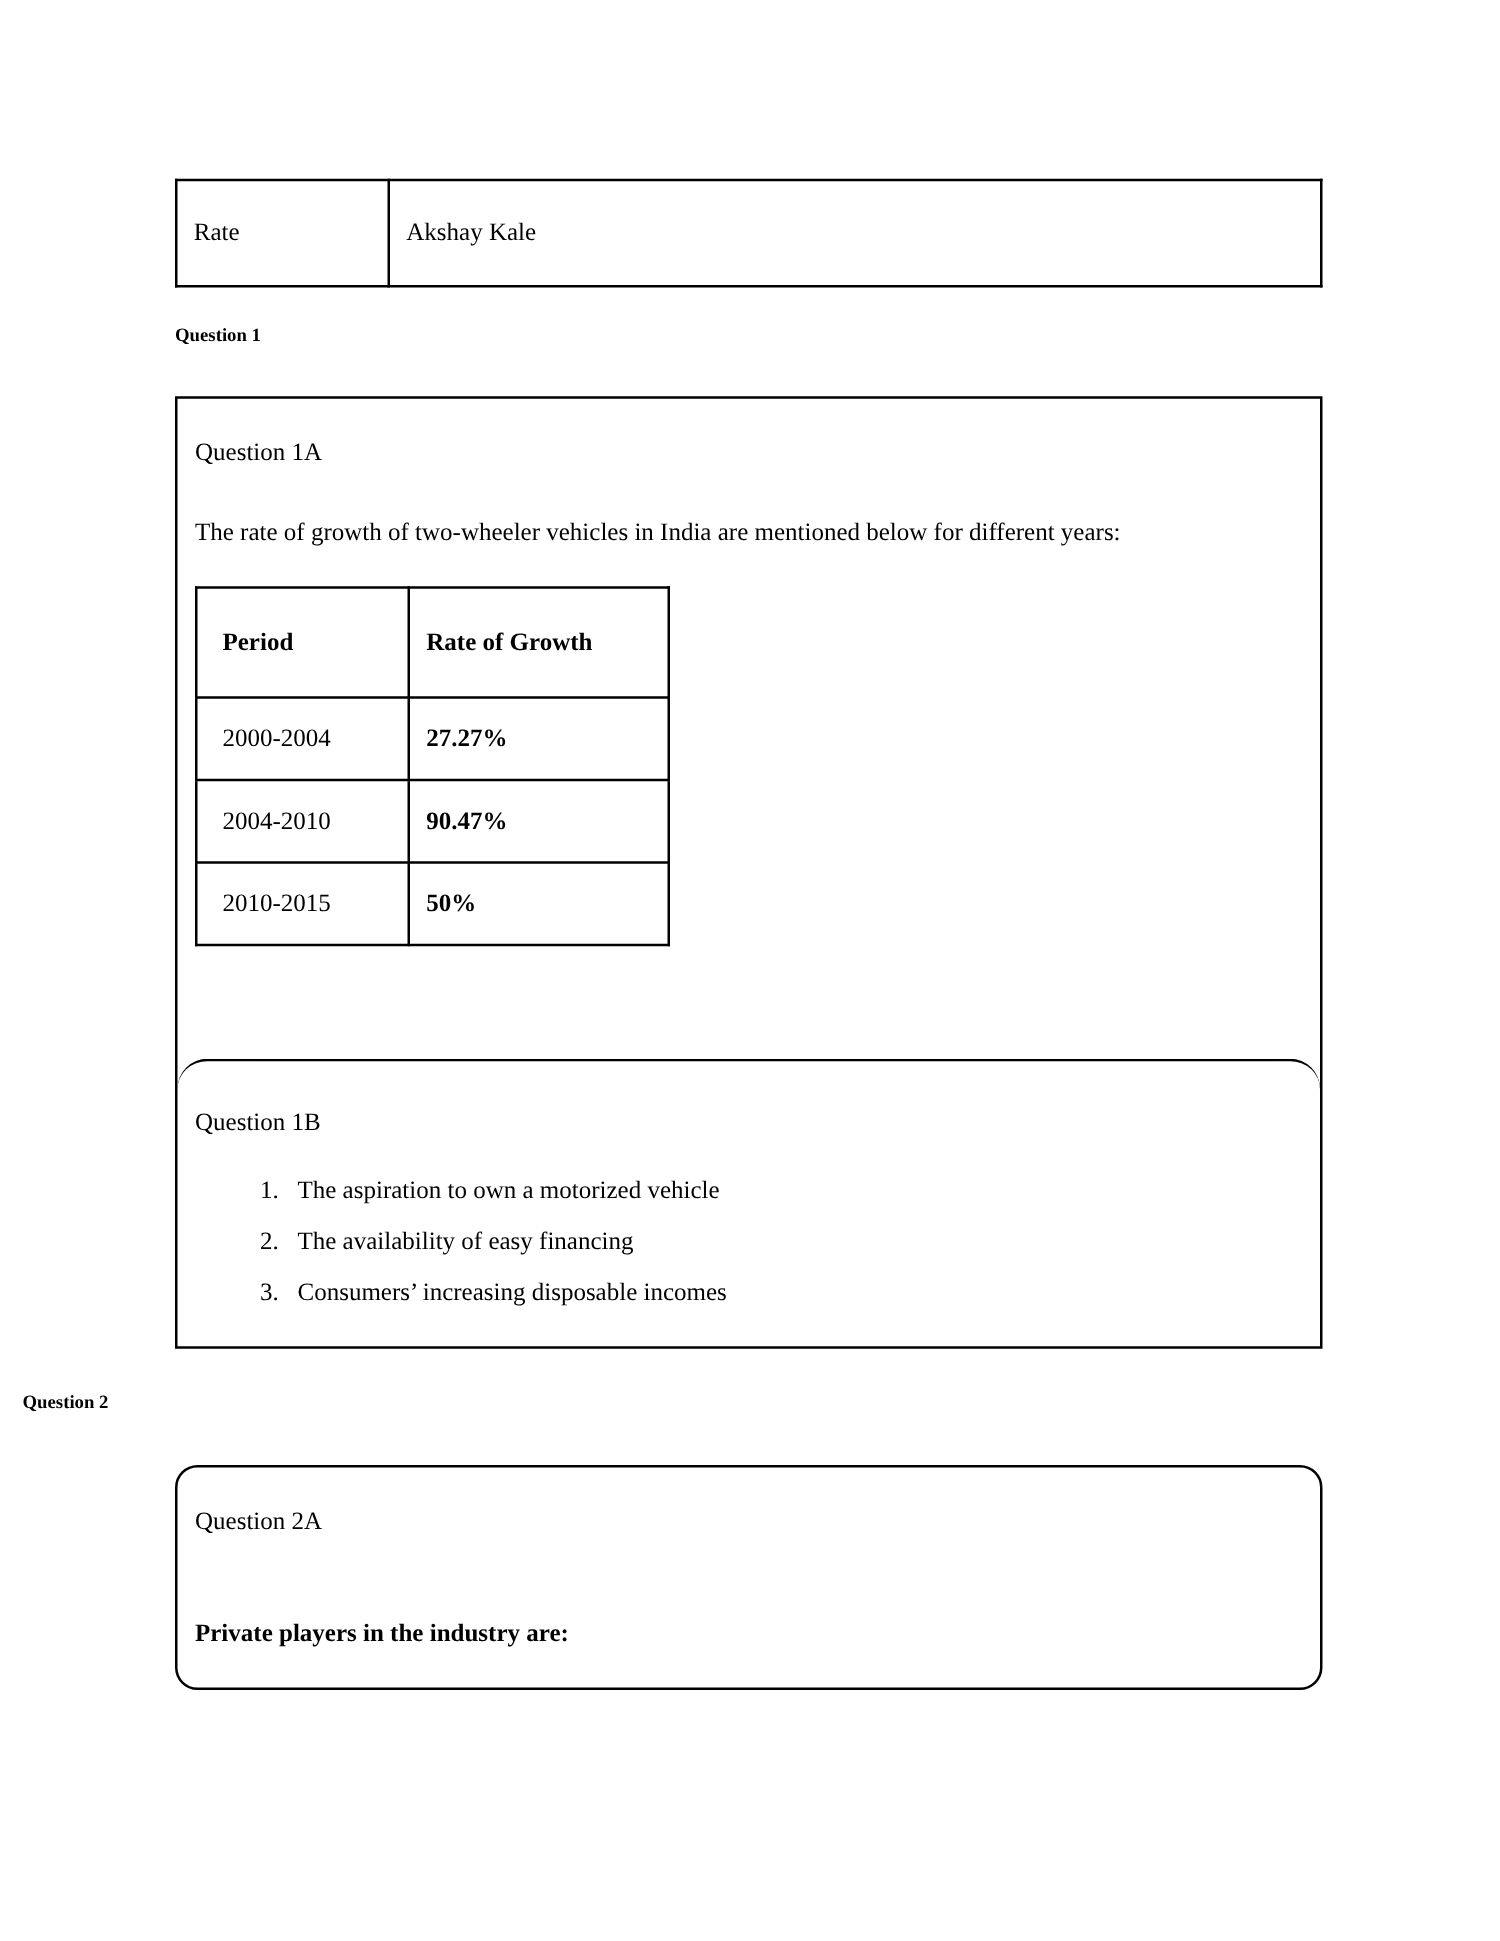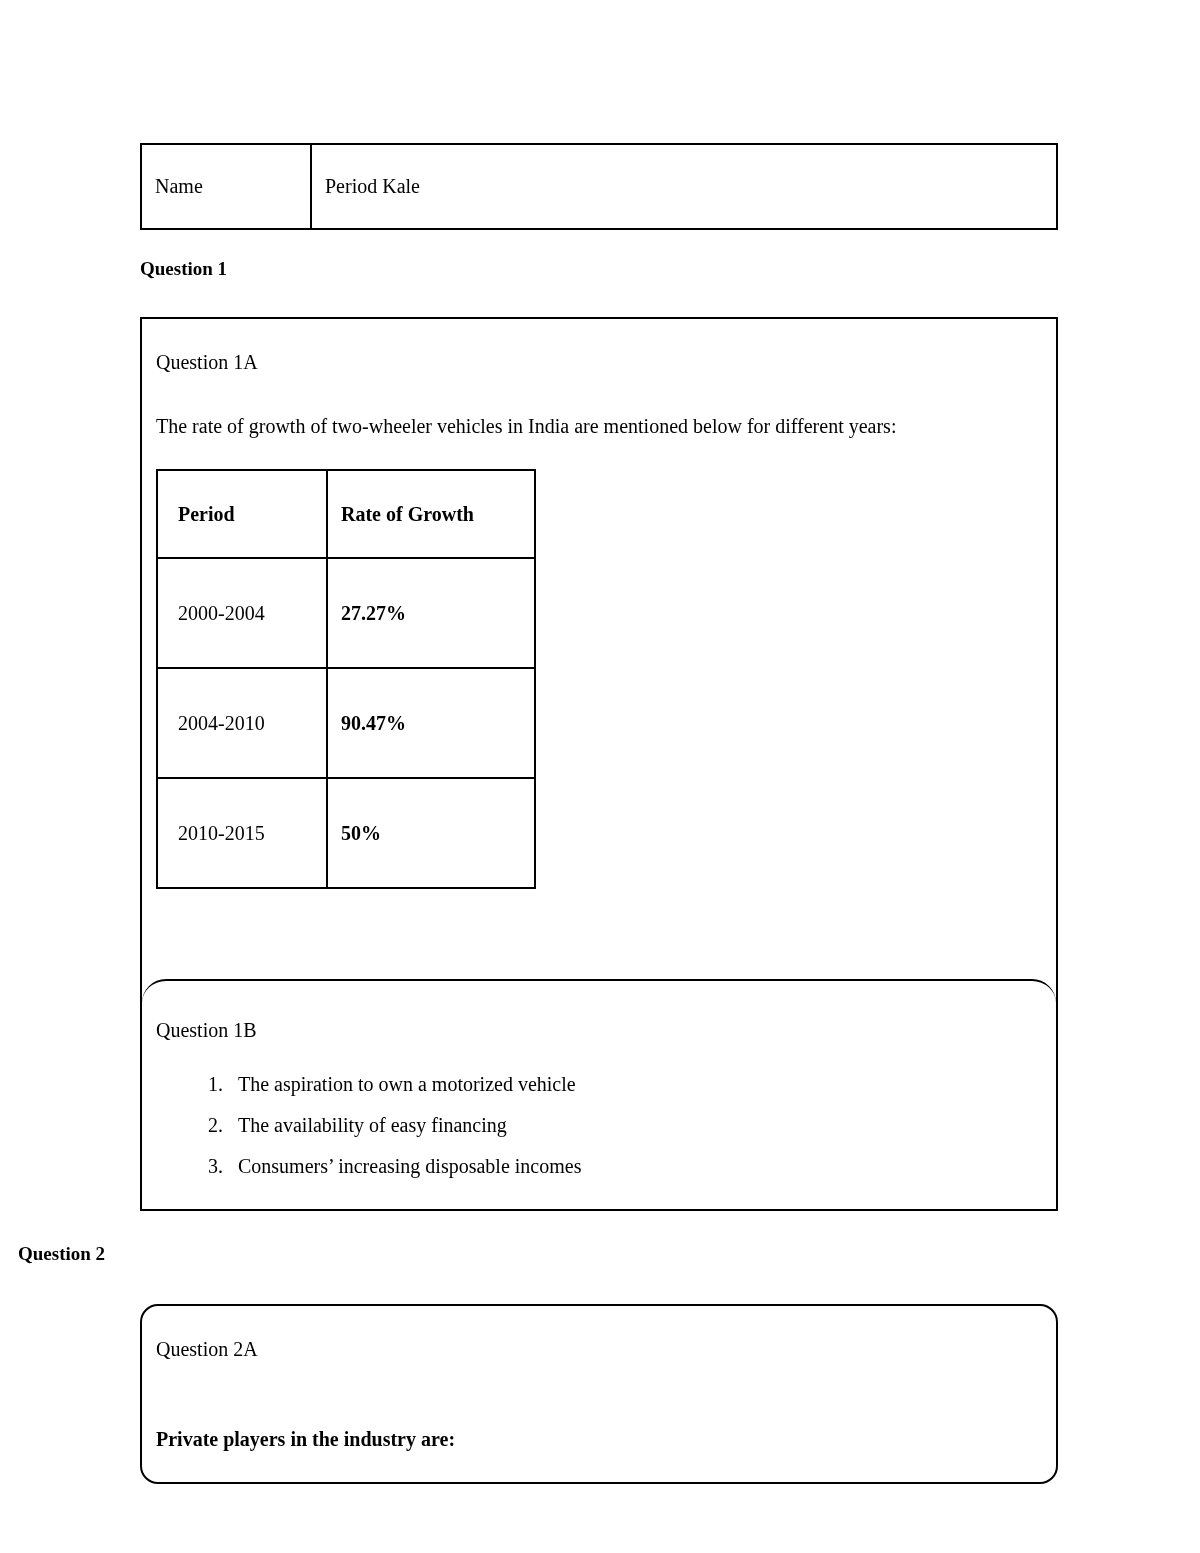--- a/index.html
+++ b/index.html
@@ -23,21 +23,21 @@
   .name-table td {
     border: 2px solid #000;
     height: 85px;
     vertical-align: middle;
     padding-left: 13px;
   }
   .name-table .name-label-cell { width: 170px; }
 
   
   .q-heading {
-    font-size: 19px;
+    font-size: 15px;
     font-weight: bold;
     line-height: 26px;
     margin: 26px 0 0 140px;
     width: 918px;
   }
   .q-heading.second { margin-top: 30px; margin-left: 18px; }
 
   
   .answer-box {
     margin: 35px 0 0 140px;
@@ -69,21 +69,21 @@
   .growth-table th, .growth-table td {
     border: 2px solid #000;
     vertical-align: middle;
     text-align: left;
     padding-left: 13px;
     font-weight: normal;
   }
   .growth-table .col-period { width: 170px; padding-left: 20px; }
   .growth-table .col-rate { width: 208px; }
   .growth-table tr.header-row { height: 88px; }
-  .growth-table tr.data-row { height: 110px; }
+  .growth-table tr.data-row { height: 66px; }
   .growth-table .cell-bold { font-weight: bold; }
 
   
   .factor-list {
     margin-top: 28px;
     padding-left: 72px;
     list-style-type: decimal;
   }
   .factor-list li {
     line-height: 26px;
@@ -93,22 +93,22 @@
   .factor-list li:last-child { margin-bottom: 0; }
 </style>
 </head>
 <body>
 
 <div class="page">
 
   <table class="name-table">
     <tbody>
         <tr>
-      <td class="name-label-cell">Name</td>
-      <td class="name-value-cell">Period Kale</td>
+      <td class="name-label-cell">Rate</td>
+      <td class="name-value-cell">Akshay Kale</td>
     </tr>
   </tbody>
     </table>
 
   <div class="q-heading">Question 1</div>
 
   <div class="answer-box">
 
     <div class="section-a">
       <p class="section-title">Question 1A</p>

